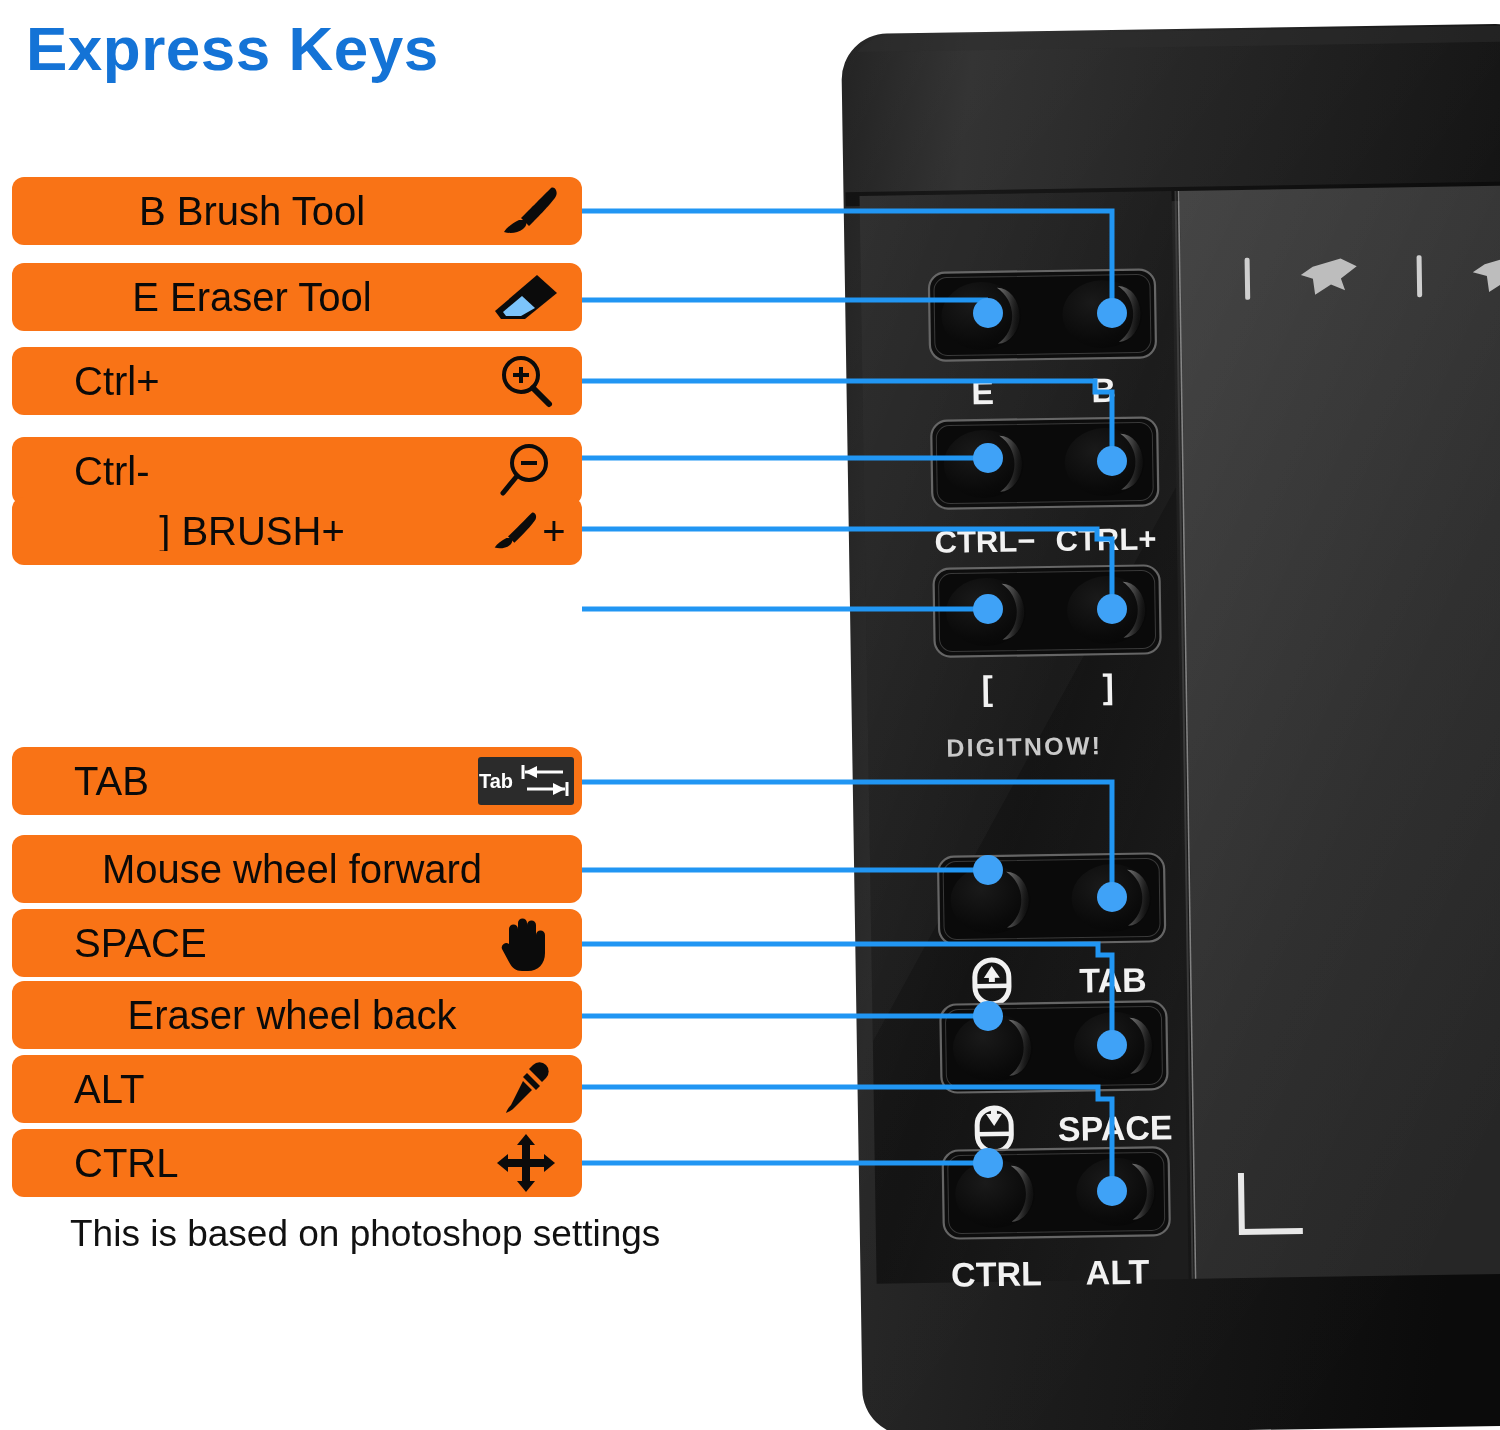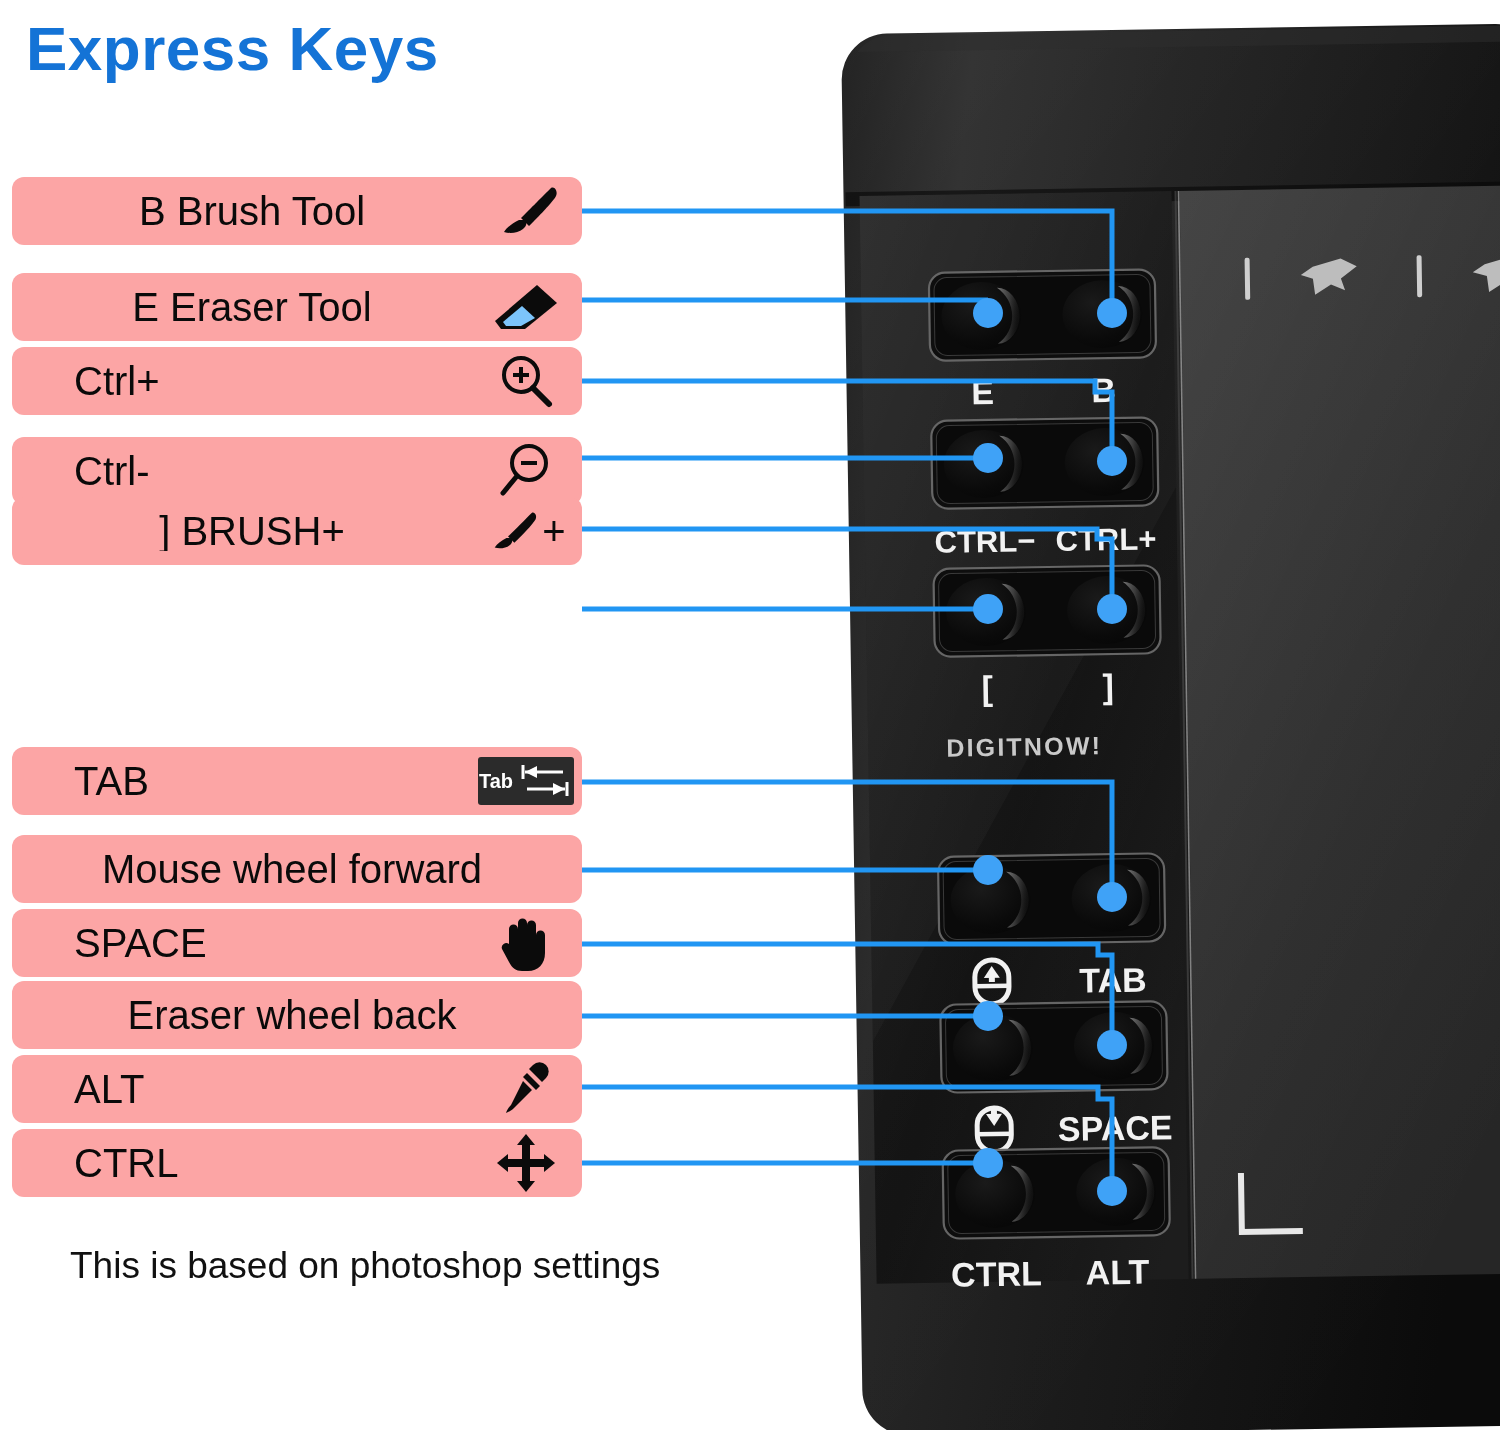--- a/index.html
+++ b/index.html
@@ -13,21 +13,21 @@
   
   .title{
     position:absolute;left:26px;top:-4px;
     font-size:62px;font-weight:bold;letter-spacing:0.5px;
     color:#1473D6;white-space:nowrap;
   }
 
   
   .pill{
     position:absolute;left:12px;width:570px;height:68px;
-    background:#fca5a5;border-radius:12px;
+    background:#f97316;border-radius:12px;
     display:flex;align-items:center;
   }
   .pill .ptext{
     flex:1 1 auto;text-align:center;
     color:#0a0a0a;font-size:40px;line-height:1;
     padding-left:26px;padding-right:4px;
     white-space:nowrap;overflow:hidden;
   }
   .pill.left .ptext{text-align:left;padding-left:62px;}
   .pill .picon{
@@ -42,21 +42,21 @@
   .picon .suffix{font-size:40px;line-height:1;margin-left:4px;color:#0b0b0b;}
 
   
   .tabkey{
     width:96px;height:48px;background:#2b2b2b;border-radius:3px;
     display:flex;align-items:center;justify-content:center;gap:2px;
   }
   .tabkey .tk-t{color:#fff;font-size:20px;font-weight:bold;line-height:1;}
 
   .footnote{
-    position:absolute;left:70px;top:1228px;
+    position:absolute;left:70px;top:1196px;
     font-size:37px;color:#111;white-space:nowrap;
   }
 
   
   #wires{position:absolute;left:0;top:0;width:1500px;height:1430px;pointer-events:none;}
 
   
   #tablet{position:absolute;left:828px;top:0px;width:700px;height:1430px;}
   #tablet svg{display:block;}
 </style>
@@ -70,21 +70,21 @@
   <div class="pill" id="pill-0" style="top:160px">
     <span class="ptext">B Brush Tool</span>
     <span class="picon">
       <svg width="66" height="52" viewBox="0 0 66 52">
         <path fill="#0b0b0b" d="M58 3 C52 9 36 25 28 33 l8 8 C44 33 60 17 63 11 C65 7 62 1 58 3 Z"></path>
         <path fill="#0b0b0b" d="M26 35 C20 38 14 42 11 47 c6 2 14 1 19 -3 c4 -3 4 -7 2 -9 z"></path>
       </svg>
     </span>
   </div>
 
-  <div class="pill" id="pill-1" style="top:256px">
+  <div class="pill" id="pill-1" style="top:246px">
     <span class="ptext">E Eraser Tool</span>
     <span class="picon">
       <svg width="70" height="52" viewBox="0 0 70 52">
         <path fill="#0b0b0b" d="M46 4 L66 22 L34 48 L10 48 L4 40 Z"></path>
         <path fill="#7CC4FB" d="M12 41 L31 25 L44 37 L30 45 L15 45 Z"></path>
       </svg>
     </span>
   </div>
 
   <div class="pill left" id="pill-2" style="top:330px">

